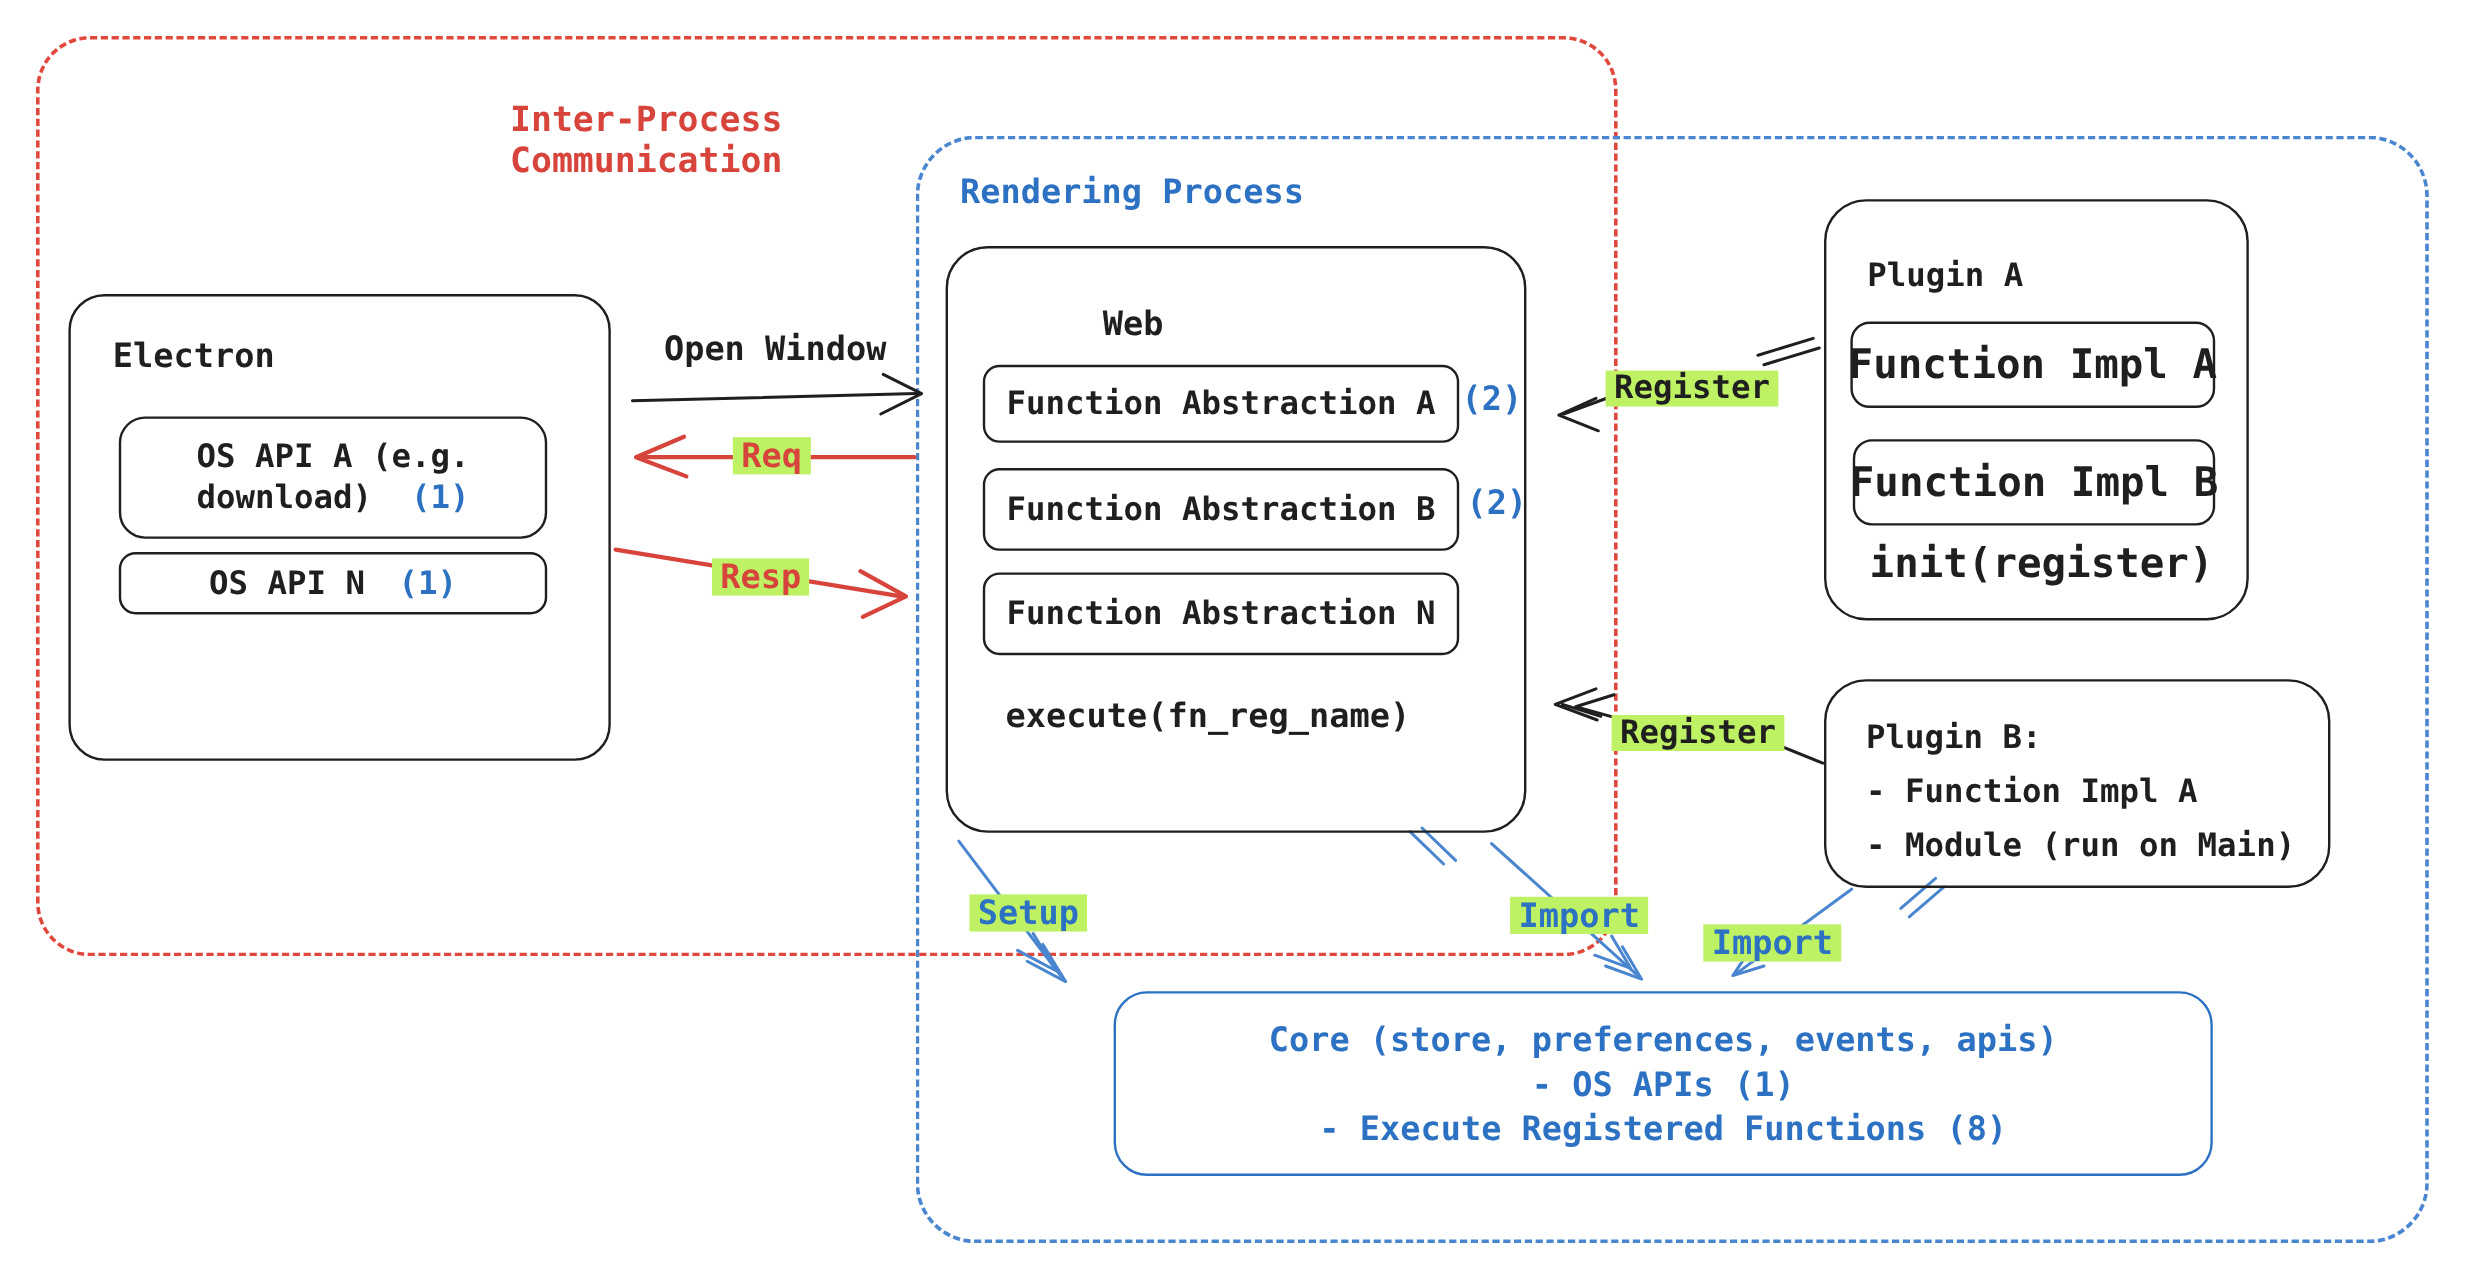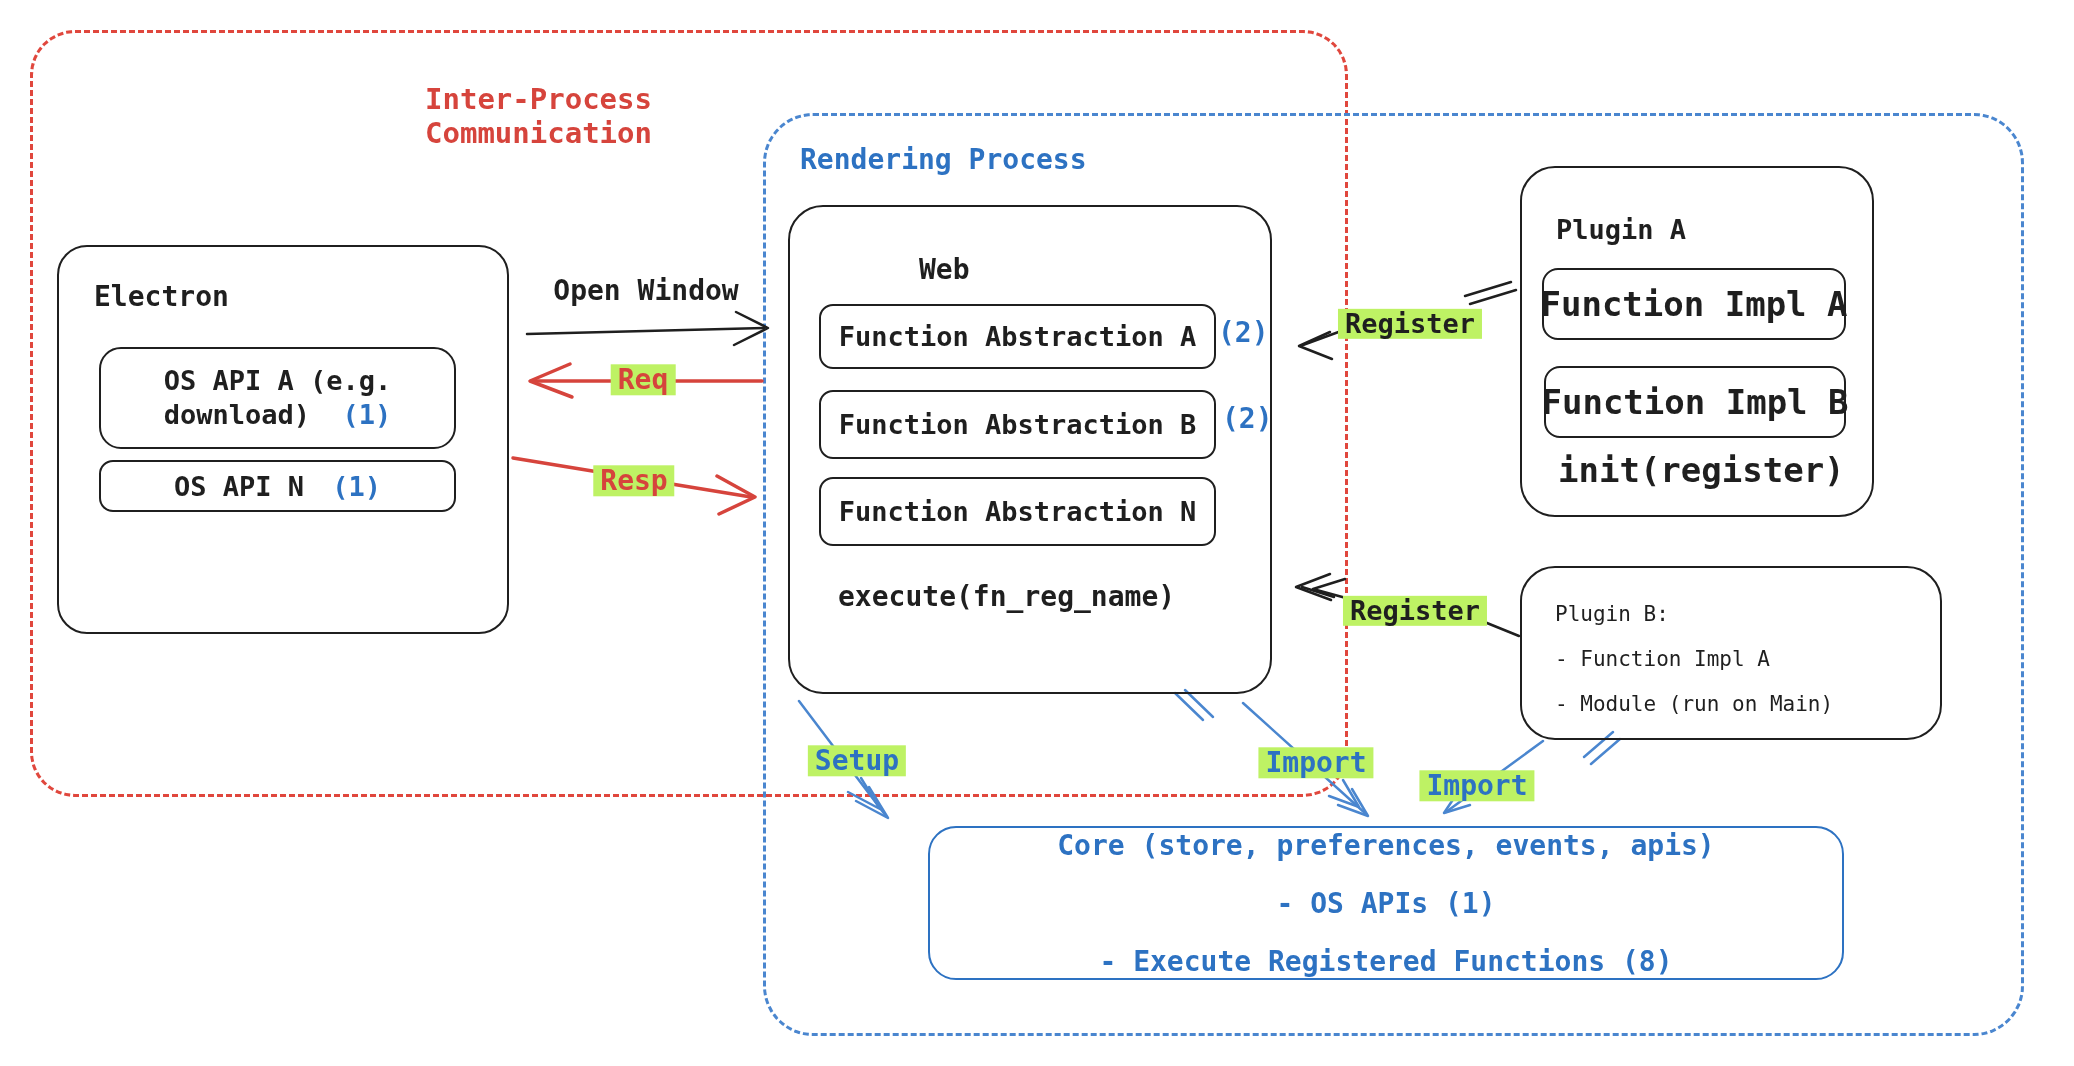--- a/index.html
+++ b/index.html
@@ -114,28 +114,28 @@
   </div>
 
   <div class="box" style="left:1520px;top:166px;width:350px;height:347px;border-radius:35px;">
     <div class="box-title" style="left:34px;top:46px;font-size:27px;">Plugin A</div>
     <div class="subbox mono26" style="left:20px;top:100px;width:300px;height:68px;border-radius:16px;">Function Impl A</div>
     <div class="subbox mono26" style="left:22px;top:198px;width:298px;height:68px;border-radius:16px;">Function Impl B</div>
     <div class="abs mono26" style="left:36px;top:282px;">init(register)</div>
   </div>
 
   <div class="box" style="left:1520px;top:566px;width:418px;height:170px;border-radius:35px;">
-    <div class="col abs" style="left:33px;top:24px;font-size:21px;font-weight:normal;line-height:45px;white-space:pre;justify-content:center;">
+    <div class="col abs" style="left:33px;top:24px;font-size:27px;font-weight:bold;line-height:45px;white-space:pre;justify-content:center;">
       <span>Plugin B:</span>
       <span>- Function Impl A</span>
       <span>- Module (run on Main)</span>
     </div>
   </div>
 
-  <div class="core-box" style="left:928px;top:826px;width:912px;height:150px;gap:21px;">
+  <div class="core-box" style="left:928px;top:826px;width:912px;height:150px;">
     <span>Core (store, preferences, events, apis)</span>
     <span>- OS APIs (1)</span>
     <span>- Execute Registered Functions (8)</span>
   </div>
 
   <div class="lbl ink" style="left:646px;top:291px;background:transparent;">Open Window</div>
   <div class="lbl red" style="left:643px;top:380px;">Req</div>
   <div class="lbl red" style="left:634px;top:481px;">Resp</div>
   <div class="lbl ink" style="left:1410px;top:324px;font-size:27px;">Register</div>
   <div class="lbl ink" style="left:1415px;top:611px;font-size:27px;">Register</div>

